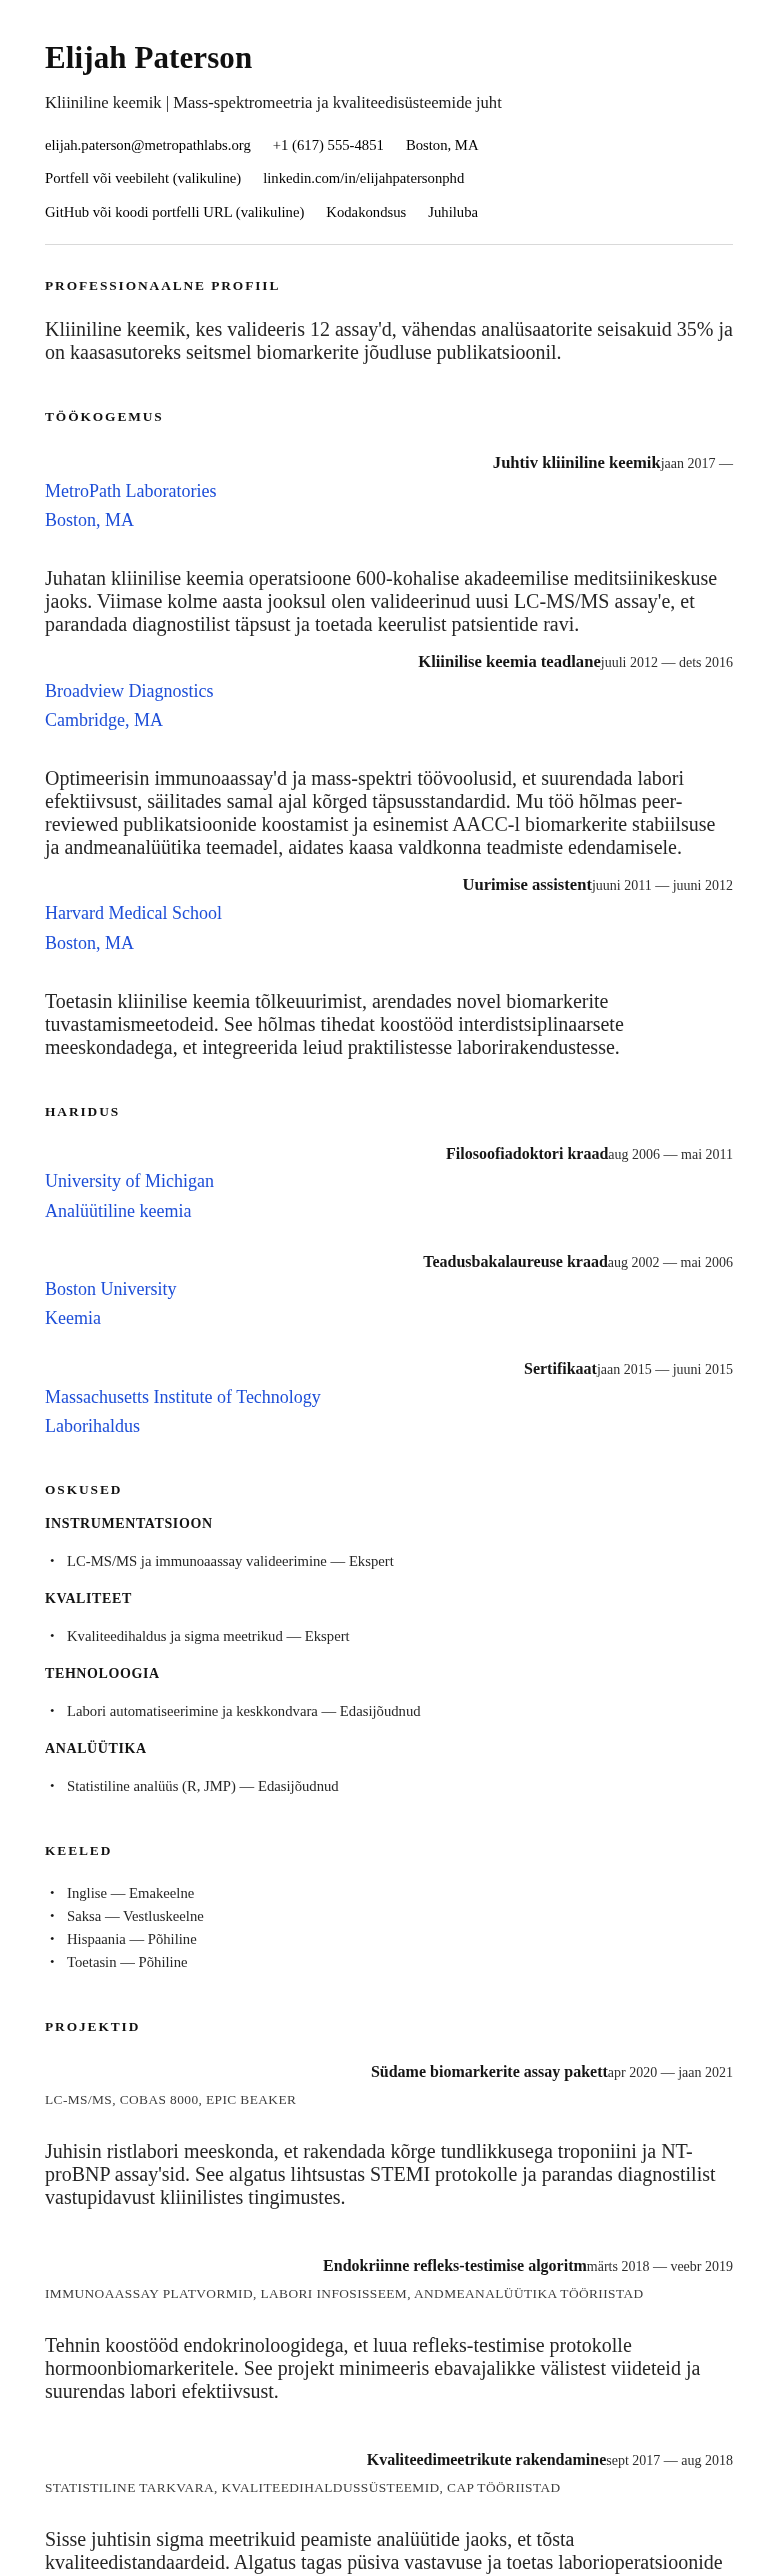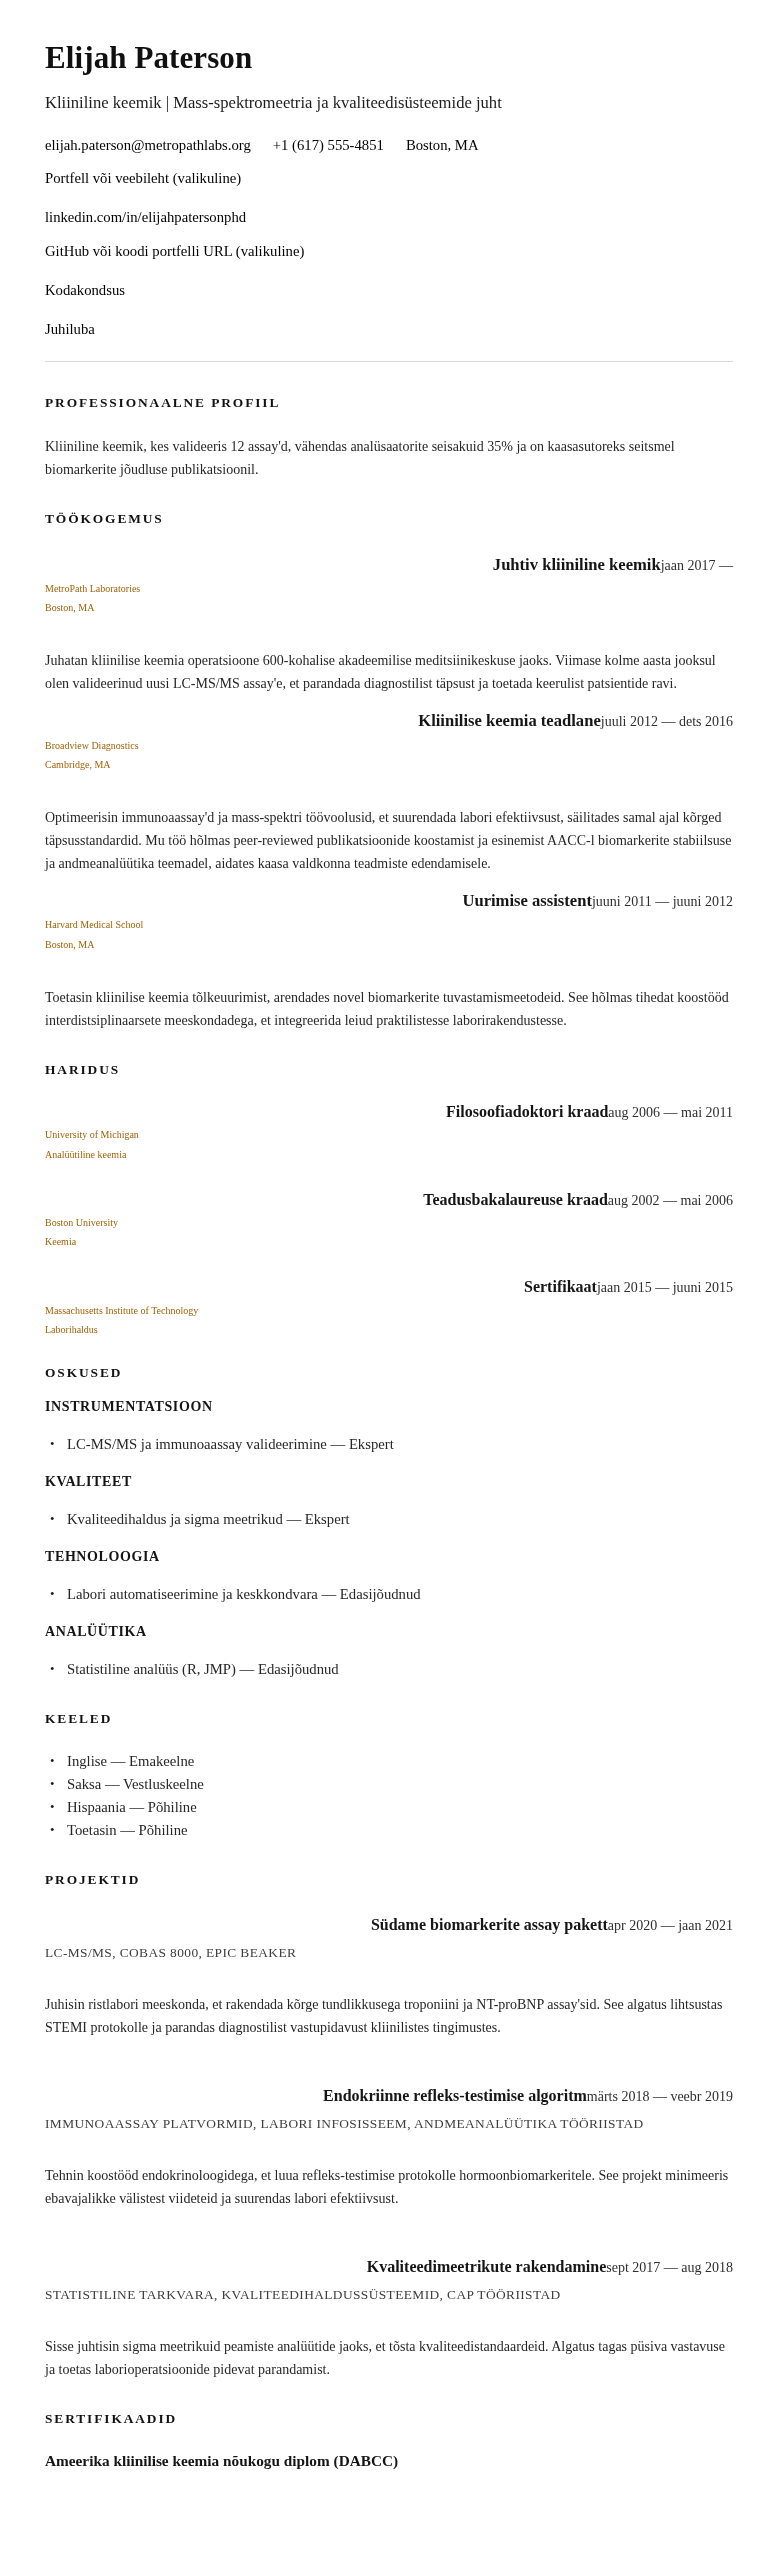--- a/index.html
+++ b/index.html
@@ -8,32 +8,32 @@
     width:767px; min-height:2576px;
     padding:42px 34px 38px 45px;
     font-family:"Liberation Serif","DejaVu Serif",serif;
     color:#1f1f1f;
     -webkit-font-smoothing:antialiased;
   }
   .name { font-size:31px; font-weight:700; letter-spacing:0.1px; line-height:1.05; color:#101010; }
   .headline { margin-top:18px; font-size:16.6px; color:#1c1c1c; }
   .contact-row { display:flex; gap:22px; font-size:14.7px; color:#000000; }
   .contact-row.r1 { margin-top:24px; }
-  .contact-row.r2, .contact-row.r3 { margin-top:16.6px;flex-direction:column; }
+  .contact-row.r2, .contact-row.r3 { margin-top:16.6px; }
   .divider { margin-top:23px; border-top:1.3px solid #d9d9d9; height:0; }
   .section-heading {
     font-size:13.4px; font-weight:700; letter-spacing:1.9px; color:#111111;
   }
   .mt-sec { margin-top:33px; }
-  .mt-sec-big { margin-top:30px; }
-  .para { font-size:14px; line-height:23px; color:#262626; max-width:689px; margin-top:24px; }
+  .mt-sec-big { margin-top:45px; }
+  .para { font-size:20px; line-height:23px; color:#262626; max-width:689px; margin-top:24px; }
   .entry-title-row { display:flex; justify-content:flex-end; align-items:baseline; }
   .entry-title { font-size:16.6px; font-weight:700; color:#151515; }
   .entry-dates { font-size:14px; color:#2e2e2e; white-space:nowrap; }
-  .entry-sub { font-size:10px; color:#a16207; margin-top:8.3px; }
+  .entry-sub { font-size:18px; color:#1d4ed8; margin-top:8.3px; }
   .job { margin-top:28px; }
   .job + .job { margin-top:16px; }
   .job .para { margin-top:36px; }
   .edu { margin-top:25.6px; }
   .edu + .edu { margin-top:31px; }
   .edu .entry-title { font-size:16px; }
   .skill-group { margin-top:18px; }
   .skill-cat { font-size:14px; font-weight:700; letter-spacing:0.6px; color:#141414; }
   ul.blist { list-style:none; margin-top:18px; }
   ul.blist li { display:flex; font-size:14.7px; line-height:23px; color:#262626; }

